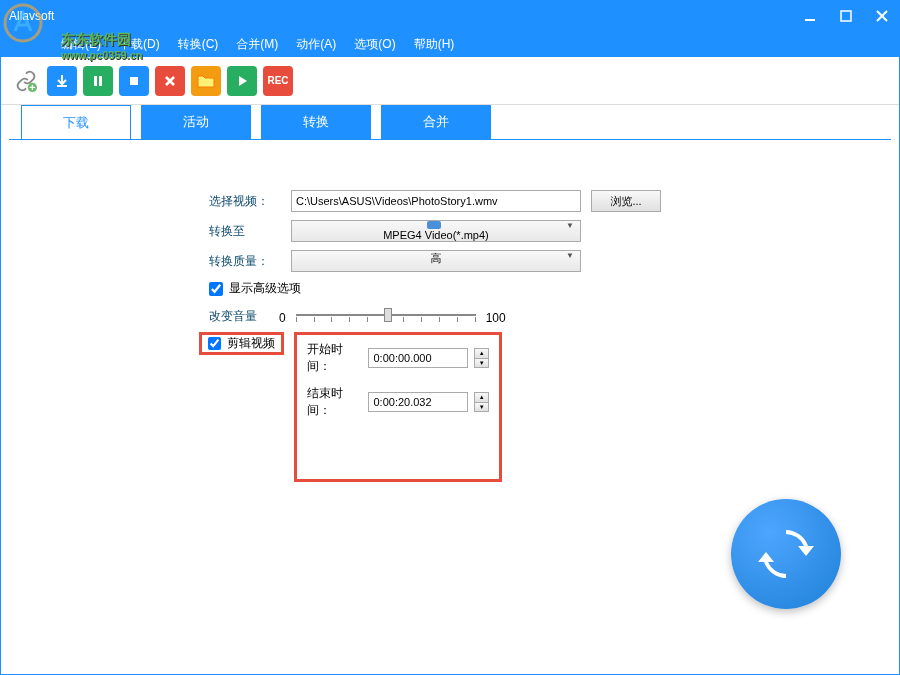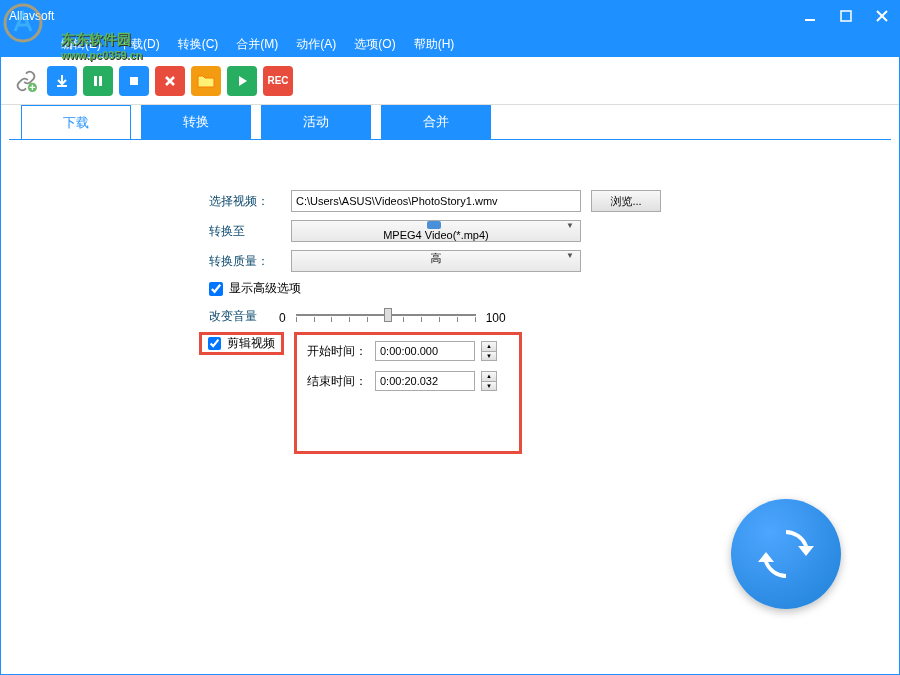--- a/index.html
+++ b/index.html
@@ -54,21 +54,21 @@
 .slider-row { display: flex; align-items: flex-end; gap: 10px; margin-bottom: 7px; }
 .slider-track { width: 180px; height: 20px; position: relative; }
 .slider-line { position: absolute; top: 9px; left: 0; right: 0; height: 2px; background: #888; }
 .slider-ticks { position: absolute; top: 12px; left: 0; right: 0; height: 6px; display: flex; justify-content: space-between; }
 .slider-ticks span { width: 1px; height: 5px; background: #888; }
 .slider-thumb { position: absolute; top: 3px; left: 88px; width: 8px; height: 14px; background: #ddd; border: 1px solid #888; }
 
 
 .red-box { border: 3px solid #e74c3c; position: relative; }
 .clip-check-box { display: inline-flex; align-items: center; gap: 6px; padding: 0 6px; margin-left: -10px; }
-.time-box { padding: 6px 10px 50px 10px; margin-left: 10px; width: 228px; display: inline-block; vertical-align: top; }
+.time-box { padding: 6px 10px 50px 10px; margin-left: 10px; width: 208px; display: inline-block; vertical-align: top; }
 .time-row { display: flex; align-items: center; gap: 6px; margin-bottom: 10px; }
 .time-label { width: 62px; font-size: 12px; }
 .time-input { width: 100px; height: 20px; border: 1px solid #aaa; padding: 0 4px; font-size: 11px; }
 .spinner { width: 16px; height: 20px; border: 1px solid #aaa; display: flex; flex-direction: column; }
 .spinner div { flex: 1; display: flex; align-items: center; justify-content: center; font-size: 6px; background: linear-gradient(#f8f8f8,#e0e0e0); cursor: pointer; }
 .spinner div:first-child { border-bottom: 1px solid #aaa; }
 
 .clip-row { display: flex; align-items: flex-start; }
 
 
@@ -161,22 +161,22 @@
   <div class="tb-btn tb-play">
     <svg width="14" height="14" viewBox="0 0 14 14">
         <path d="M4 2l8 5-8 5z" fill="#fff"></path>
       </svg>
   </div>
   <div class="tb-btn tb-rec">REC</div>
 </div>
 
 <div class="tabs">
   <div class="tab active">下载</div>
+  <div class="tab">活动</div>
   <div class="tab">转换</div>
-  <div class="tab">活动</div>
   <div class="tab">合并</div>
 </div>
 
 <div class="content">
 
   <div class="form-row">
     <span class="form-label">选择视频：</span>
     <input class="text-input" value="C:\Users\ASUS\Videos\PhotoStory1.wmv" style="">
     <button class="browse-btn">浏览...</button>
   </div>

